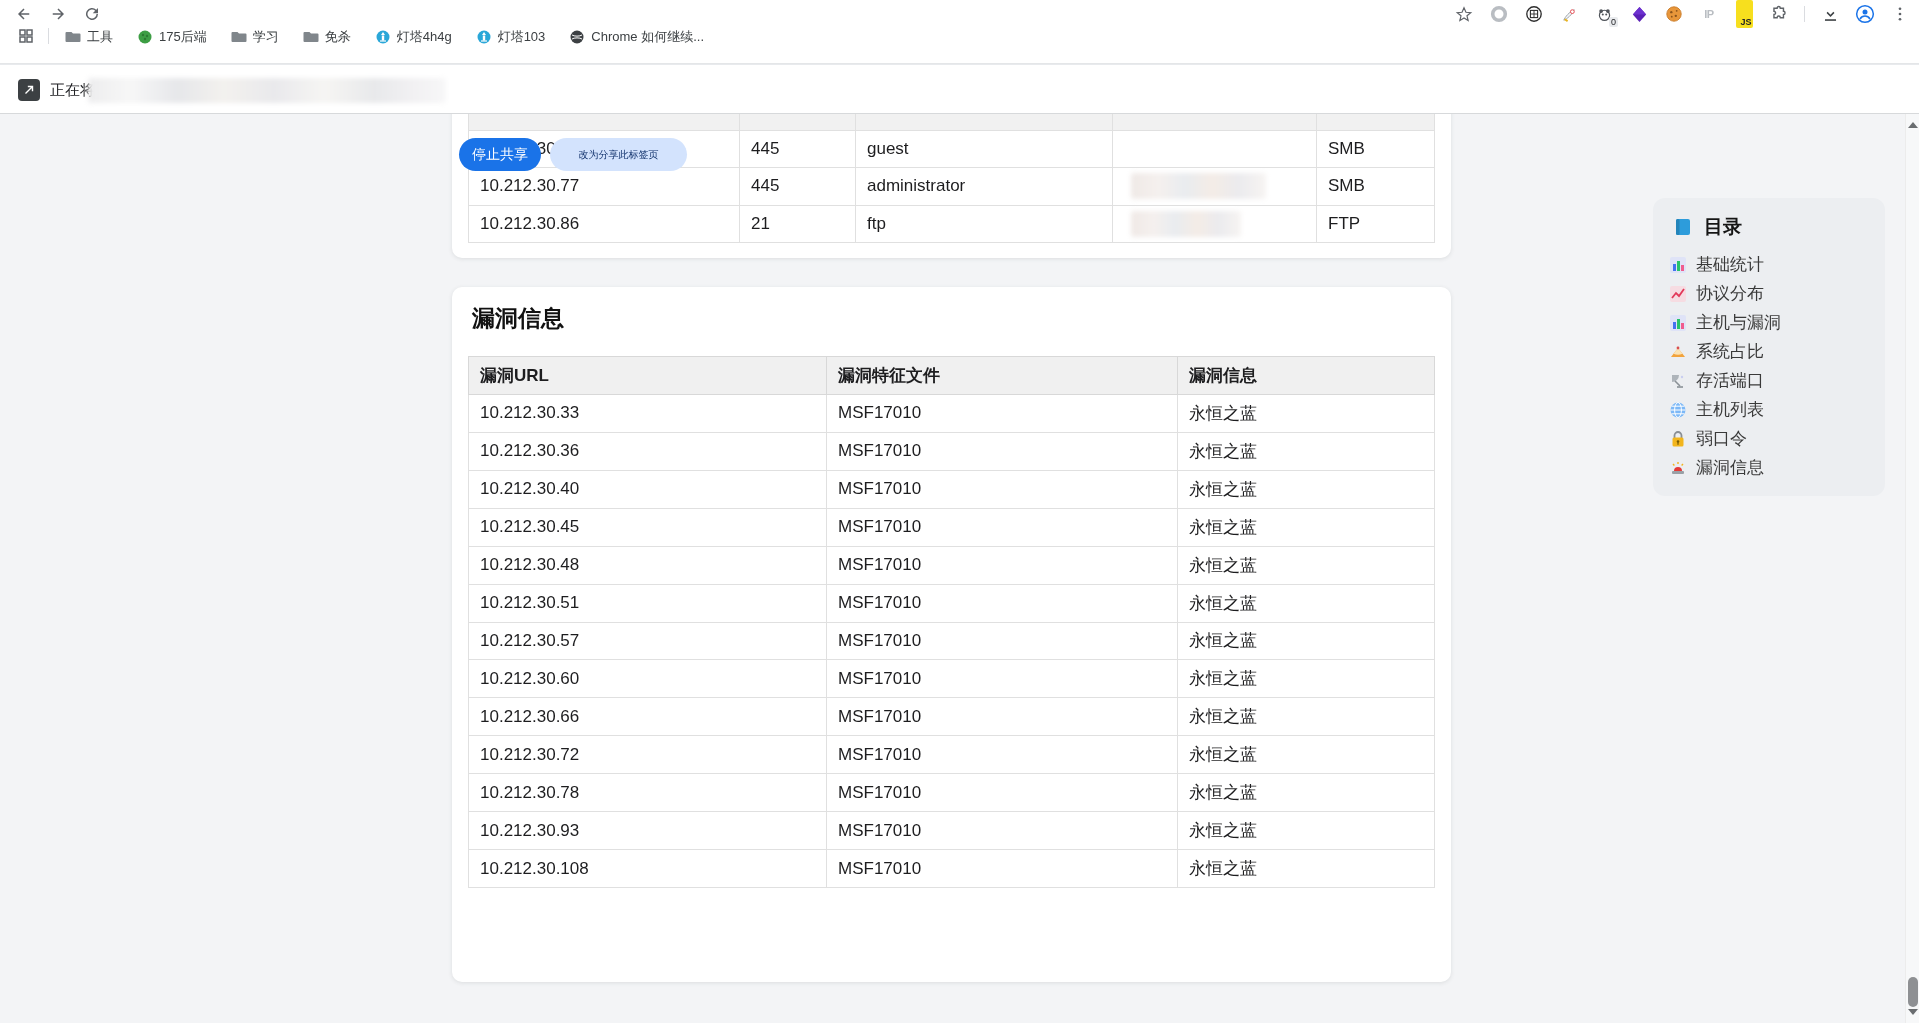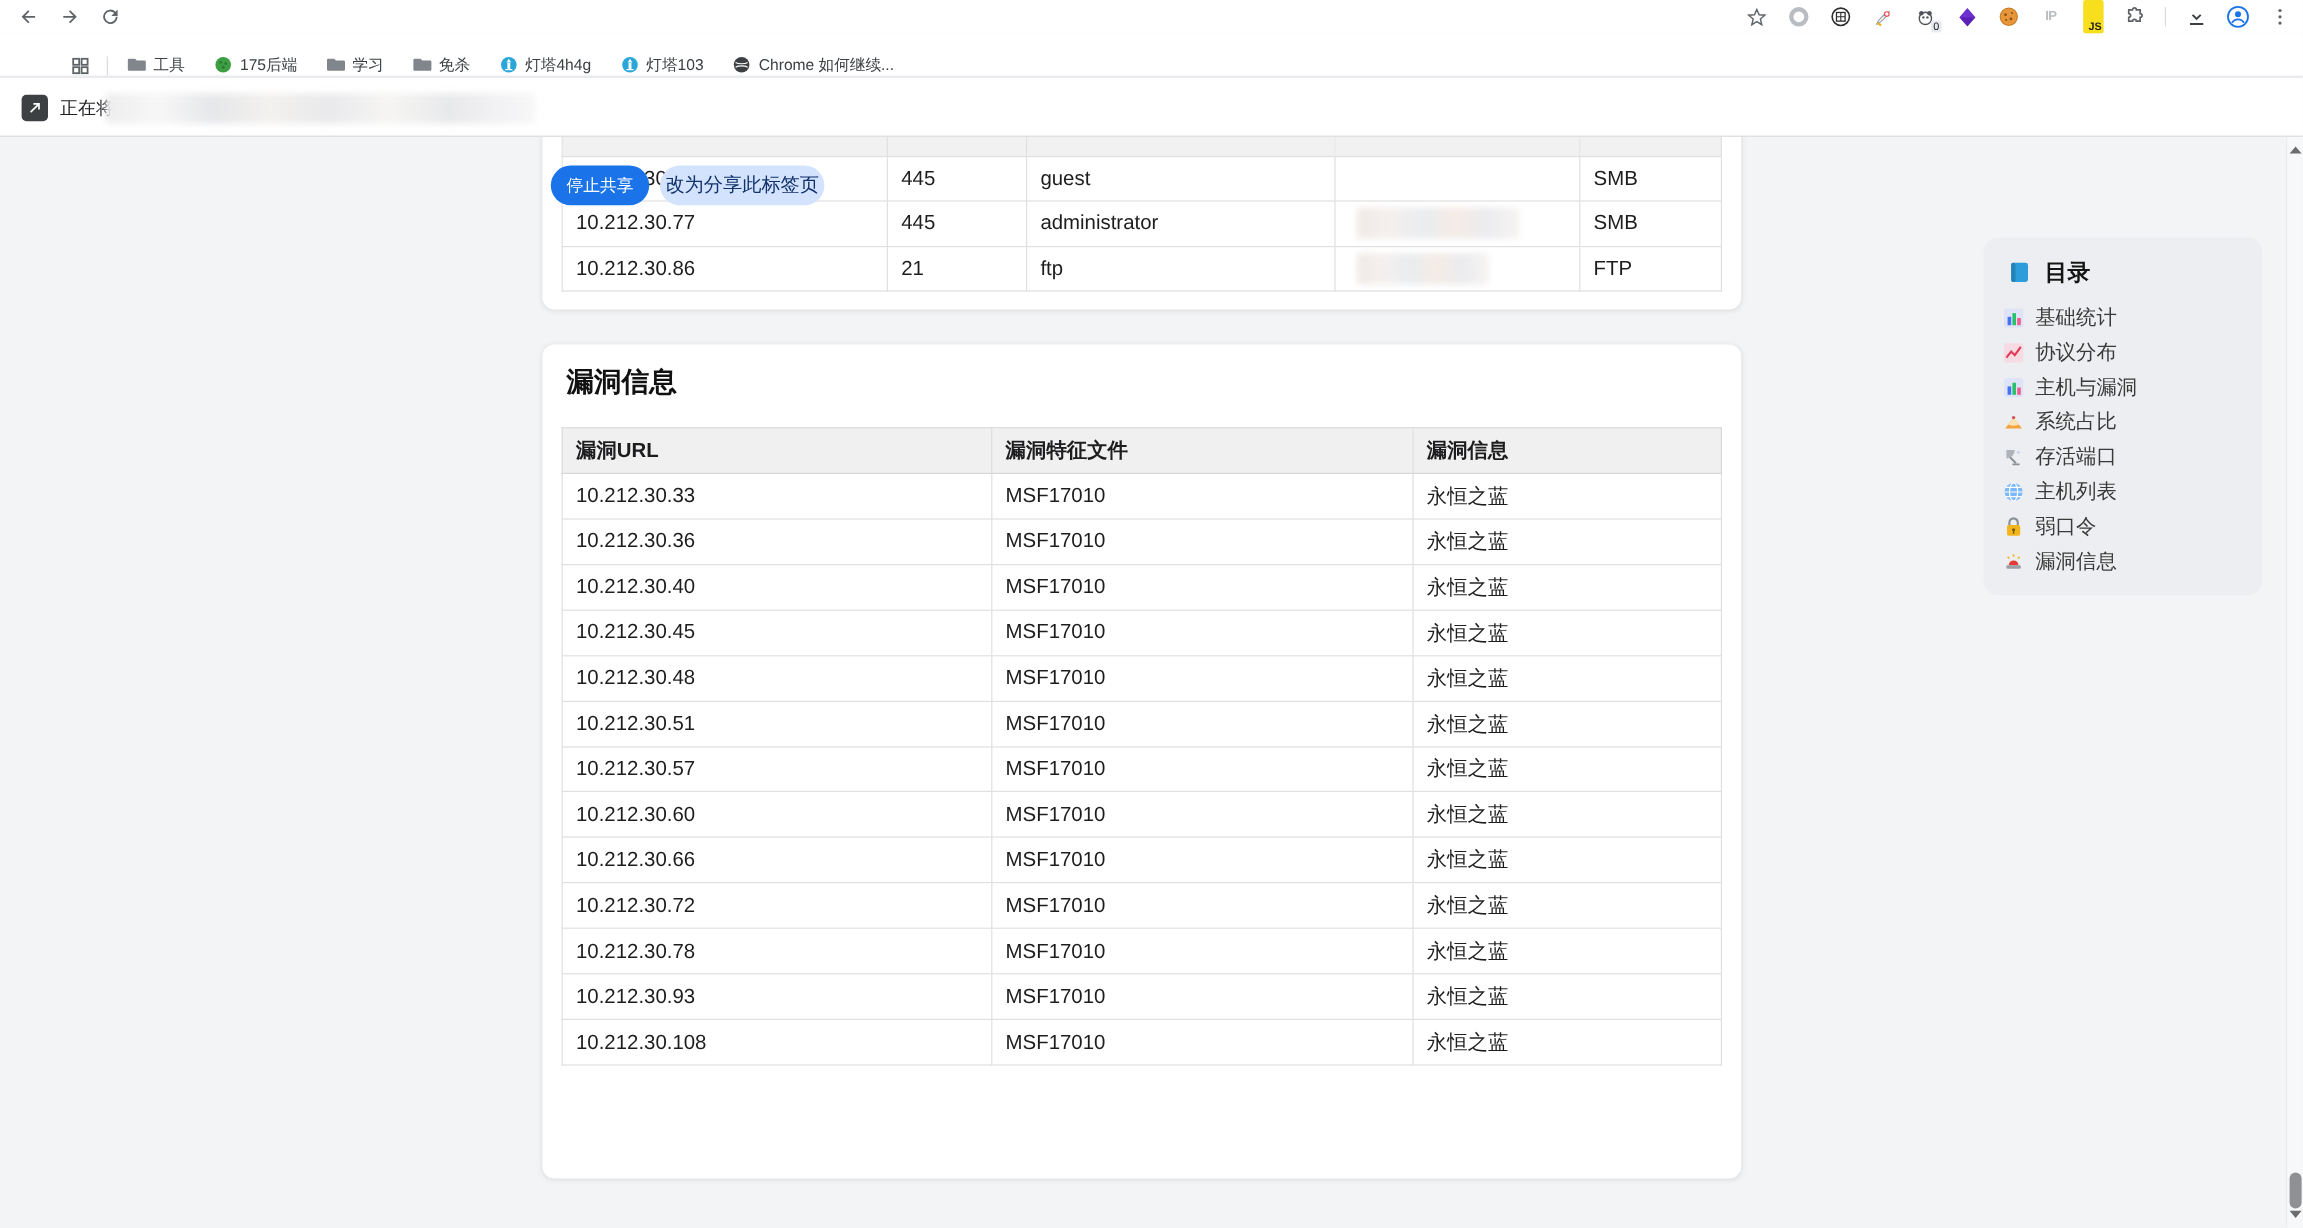--- a/index.html
+++ b/index.html
@@ -20,34 +20,34 @@
   #ext-row { position:absolute; right:9px; top:2px; height:24px; display:flex; align-items:center; gap:15px; }
   .ext { width:20px; height:20px; display:flex; align-items:center; justify-content:center; position:relative; }
   .badge0 { position:absolute; right:-4px; bottom:-3px; background:#e8eaed; color:#202124;
     font-size:9px; padding:0 2px; border-radius:2px; line-height:10px; }
   .ip-txt { font-size:11px; font-weight:bold; color:#b9bdc2; letter-spacing:-0.5px; }
   .js-box { width:17px; height:28px; background:#f7df1e; color:#222; font-size:9px; font-weight:bold;
     display:flex; align-items:flex-end; justify-content:flex-end; padding:1px; border-radius:2px; }
   .vdiv { width:1px; height:16px; background:#dadce0; }
 
   #bookmarks { position:absolute; left:0; top:28px; width:1919px; height:36px; background:#fff;
-    border-bottom:1px solid #e4e6e8; display:flex; align-items:flex-end; z-index:40;padding-left:41px; }
+    border-bottom:1px solid #e4e6e8; display:flex; align-items:flex-start; z-index:40; }
   .bm-item { display:flex; align-items:center; gap:6px; margin-right:24px; cursor:default; }
   .bm-item .lbl { font-size:13px; color:#3c4043; white-space:nowrap; }
   .bm-ico { width:16px; height:16px; display:block; }
 
   #banner { position:absolute; left:0; top:64px; width:1919px; height:50px; background:#fff;
     border-top:1px solid #e8eaed; border-bottom:1px solid #d7d9db; z-index:30; }
   .cast-ico { position:absolute; left:18px; top:14px; width:22px; height:22px; background:#3c4043;
     border-radius:4px; display:flex; align-items:center; justify-content:center; }
   #banner .txt { position:absolute; left:50px; top:16px; font-size:15px; color:#202124; }
   .btn-blue { position:absolute; top:73px; height:33px; border-radius:17px; background:#1a73e8;
     color:#fff; font-size:14px; border:none; display:flex; align-items:center; justify-content:center; z-index:31;}
   .btn-lite { position:absolute; top:73px; height:33px; border-radius:17px; background:#d3e3fd;
-    color:#10316b; font-size:16px; border:none; display:flex; align-items:center; justify-content:center; z-index:31;}
+    color:#10316b; font-size:10px; border:none; display:flex; align-items:center; justify-content:center; z-index:31;}
 
   
   .card { position:absolute; background:#fff; border-radius:10px; box-shadow:0 1px 4px rgba(60,64,67,.12); }
   #card-cred { left:452px; top:93px; width:999px; height:165px; overflow:hidden; z-index:10; }
   #card-vuln { left:452px; top:287px; width:999px; height:695px; z-index:10; }
 
   table.rep { border-collapse:collapse; table-layout:fixed; position:absolute; }
   table.rep td, table.rep th { border:1px solid #e0e0e0; font-size:17px; color:#1d1d1f;
     text-align:left; padding:0 0 0 11px; font-weight:normal; overflow:hidden; white-space:nowrap; }
   table.rep th { background:#f0f0f0; font-weight:bold; border-color:#d8d8d8; }

